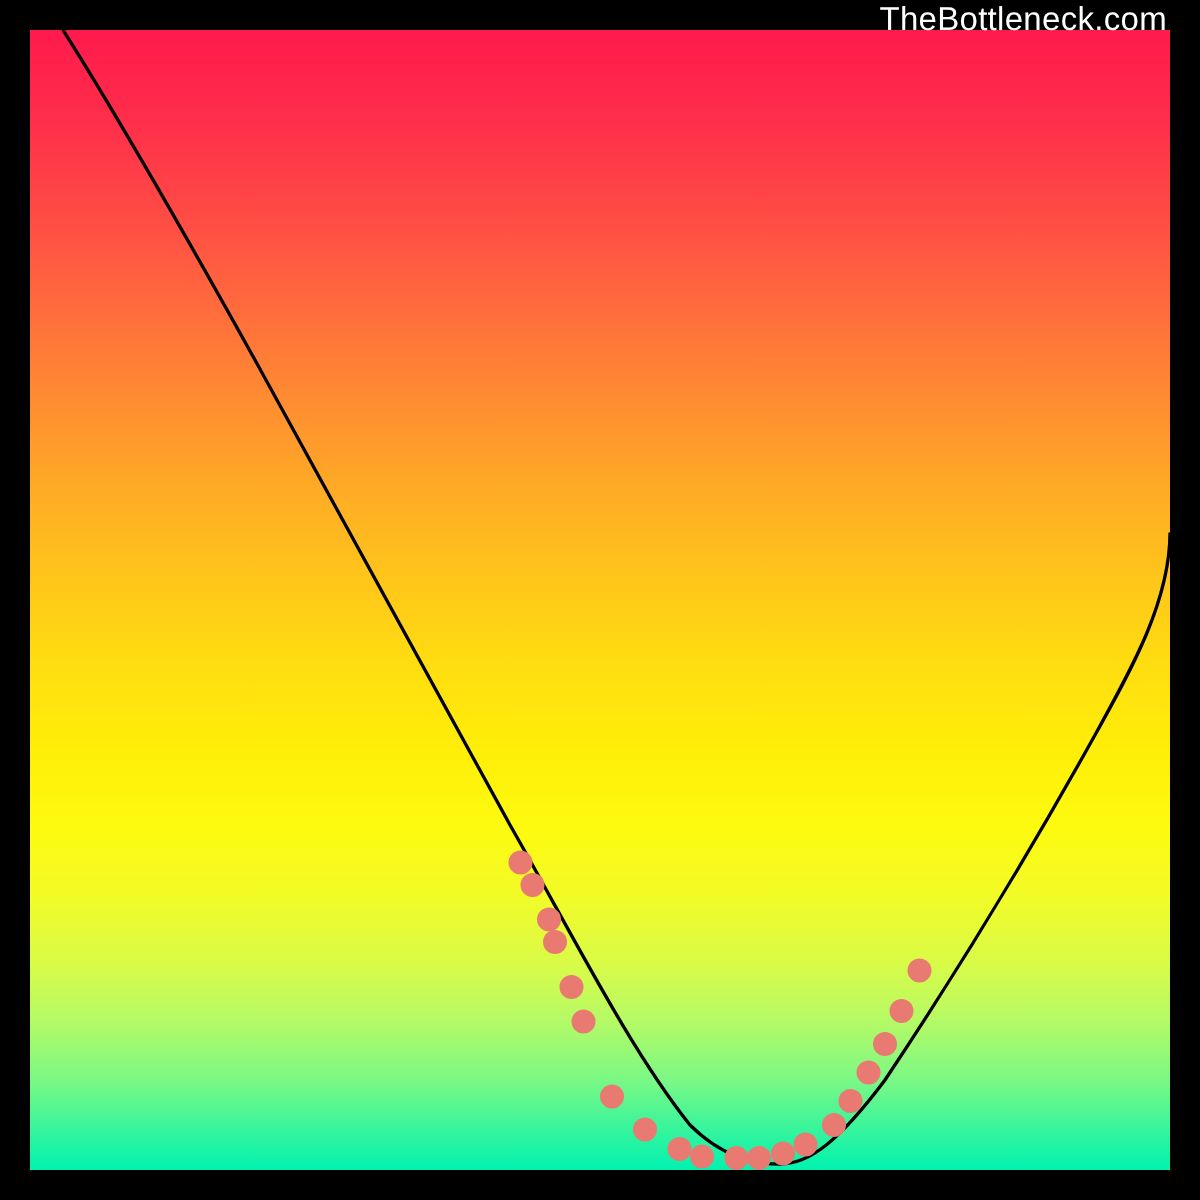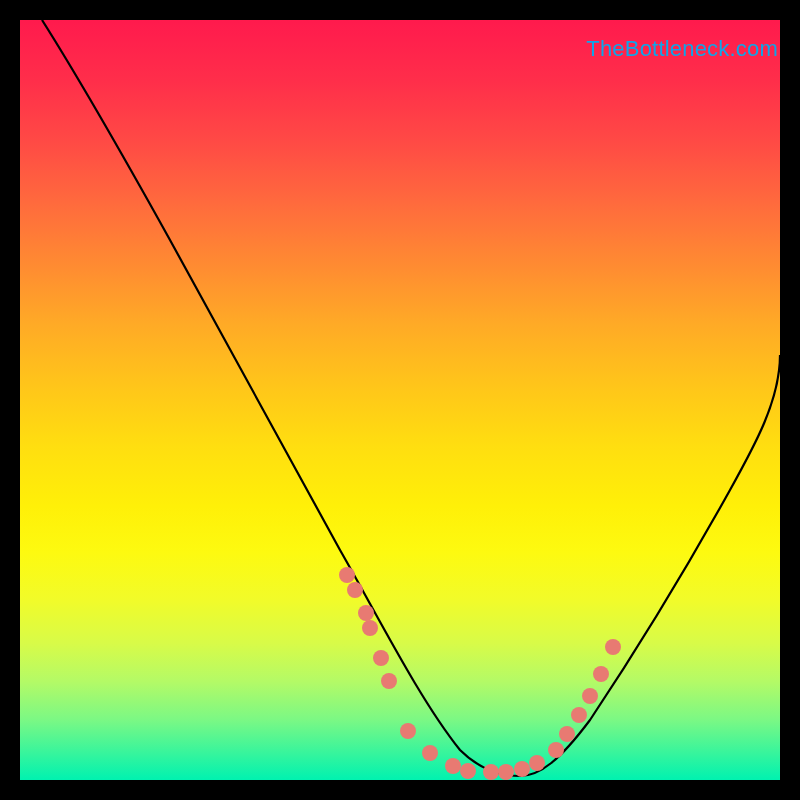--- a/index.html
+++ b/index.html
@@ -18,21 +18,21 @@
       #fff008 64%,
       #fdfa10 70%,
       #f2fb28 76%,
       #d8fb48 82%,
       #b4fa66 87%,
       #7cf884 92%,
       #3ef59a 96%,
       #00f2b0 100%);
   }
   .curve-svg { position: absolute; left: 0; top: 0; width: 100%; height: 100%; }
-  .watermark { position: absolute; top: 0; right: 22px; color: #0ea5e9; font-size: 22px; font-weight: 500; letter-spacing: 0.2px; user-select: none; margin-top: 36px; }
+  .watermark { position: absolute; top: 0; right: 22px; color: #ffffff; font-size: 22px; font-weight: 500; letter-spacing: 0.2px; user-select: none; }
 </style>
 </head>
 <body>
 
 <div class="plot-area">
   <div class="gradient-bg"></div>
   <svg class="curve-svg" viewBox="0 0 760 760" preserveAspectRatio="none">
     <g>
       <path d="M 22 0
                C 60 60, 100 130, 150 220

